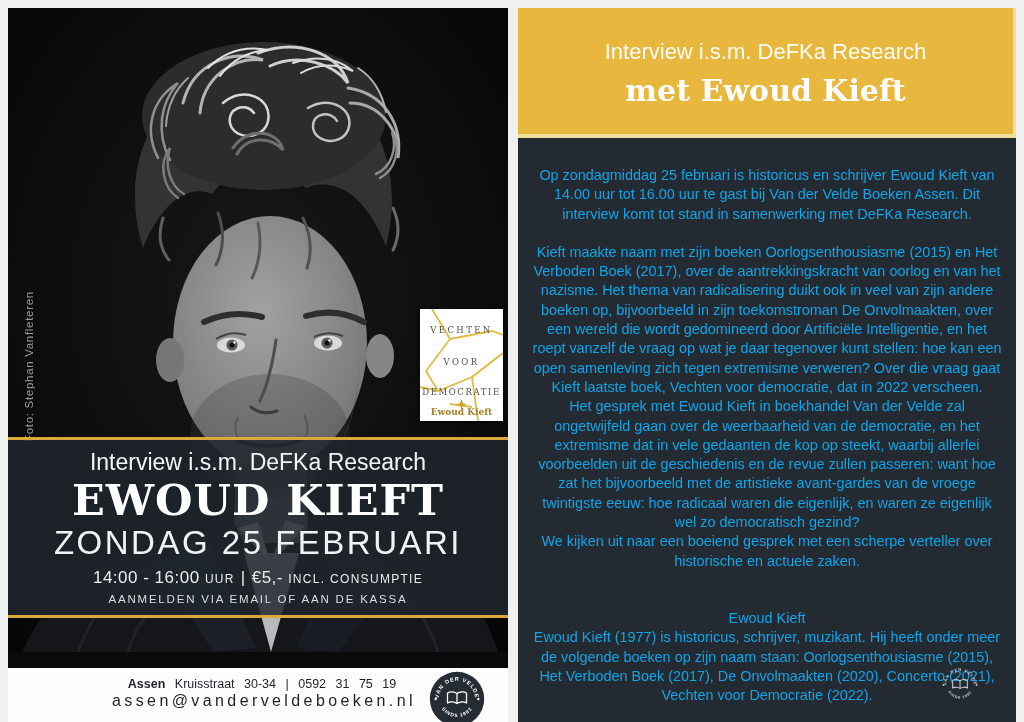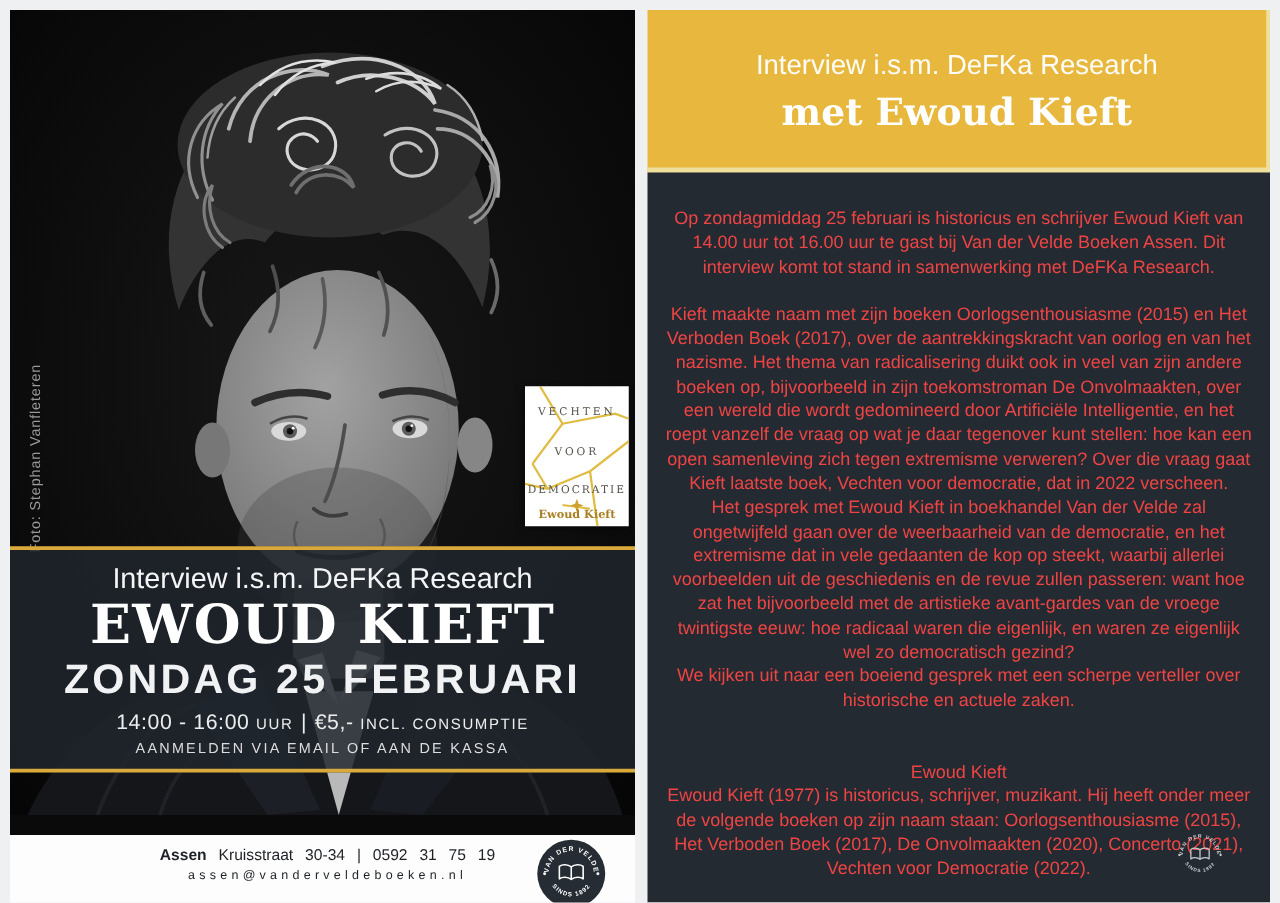--- a/index.html
+++ b/index.html
@@ -37,51 +37,51 @@
     position:absolute;left:0;top:429px;width:500px;height:175px;
     background:rgba(32,38,45,.84);
     border-top:3px solid #d9a93a;border-bottom:3px solid #d9a93a;
     text-align:center;color:#fff;
   }
   .poster-kicker{margin-top:9px;font-size:23px;font-weight:400;color:#f4f5f6;}
   .poster-title{
     margin-top:2px;font-family:"DejaVu Serif", serif;font-weight:bold;
     font-size:43px;letter-spacing:1px;line-height:1.05;color:#ffffff;
   }
-  .poster-date{margin-top:1px;font-size:33px;font-weight:700;letter-spacing:2.5px;color:#f1f2f3;}
+  .poster-date{margin-top:1px;font-size:33px;font-weight:400;letter-spacing:2.5px;color:#f1f2f3;}
   .poster-timeline{margin-top:6px;font-size:17px;color:#eceded;letter-spacing:.5px;}
   .poster-timeline .sc{font-size:12px;letter-spacing:1.3px;}
   .poster-timeline .pipe{margin:0 6px;font-weight:300;}
   .poster-signup{margin-top:5px;font-size:11.5px;letter-spacing:1.8px;color:#dcdddf;}
   
   .poster-footer{
     position:absolute;left:0;top:644px;width:500px;height:62px;background:#fdfdfd;margin-top:16px;
   }
   .contact{
     position:absolute;left:104px;top:8px;width:300px;text-align:center;
     color:#1e2227;font-size:12.5px;line-height:16.5px;
   }
   .contact .l1{word-spacing:6px;}
   .contact .city{font-weight:bold;}
-  .contact .l2{letter-spacing:3.4px;font-size:10px;}
+  .contact .l2{letter-spacing:3.4px;font-size:16px;}
   .contact .l3{font-weight:bold;letter-spacing:2.6px;font-size:12.5px;}
   .footer-logo{position:absolute;right:22px;top:2px;}
 
   
   .right-panel{left:518px;width:498px;height:706px;}
   .yellow-header{
     width:495px;height:126px;background:#e8b83e;
     border-right:3px solid #eedf9d;border-bottom:4px solid #eedf9d;
     text-align:center;color:#fff;
   }
   .yh-kicker{padding-top:31px;font-size:22px;font-weight:400;color:#fefcf6;}
   .yh-title{margin-top:8px;font-family:"DejaVu Serif", serif;font-weight:bold;font-size:30px;}
   .dark-body{
     position:relative;width:474px;height:549px;padding:28px 12px 7px 12px;
-    background:#232a31;color:#ef4444;text-align:center;
+    background:#232a31;color:#0ea5e9;text-align:center;
     font-size:14.4px;line-height:19.3px;
   }
   .dark-body p{margin:0;}
   .gap1{height:19px;} .gap2{height:38px;}
   .corner-logo{position:absolute;right:34px;bottom:10px;}
 
   svg text{font-family:"Liberation Sans", sans-serif;font-weight:bold;}
 </style>
 </head>
 <body>

